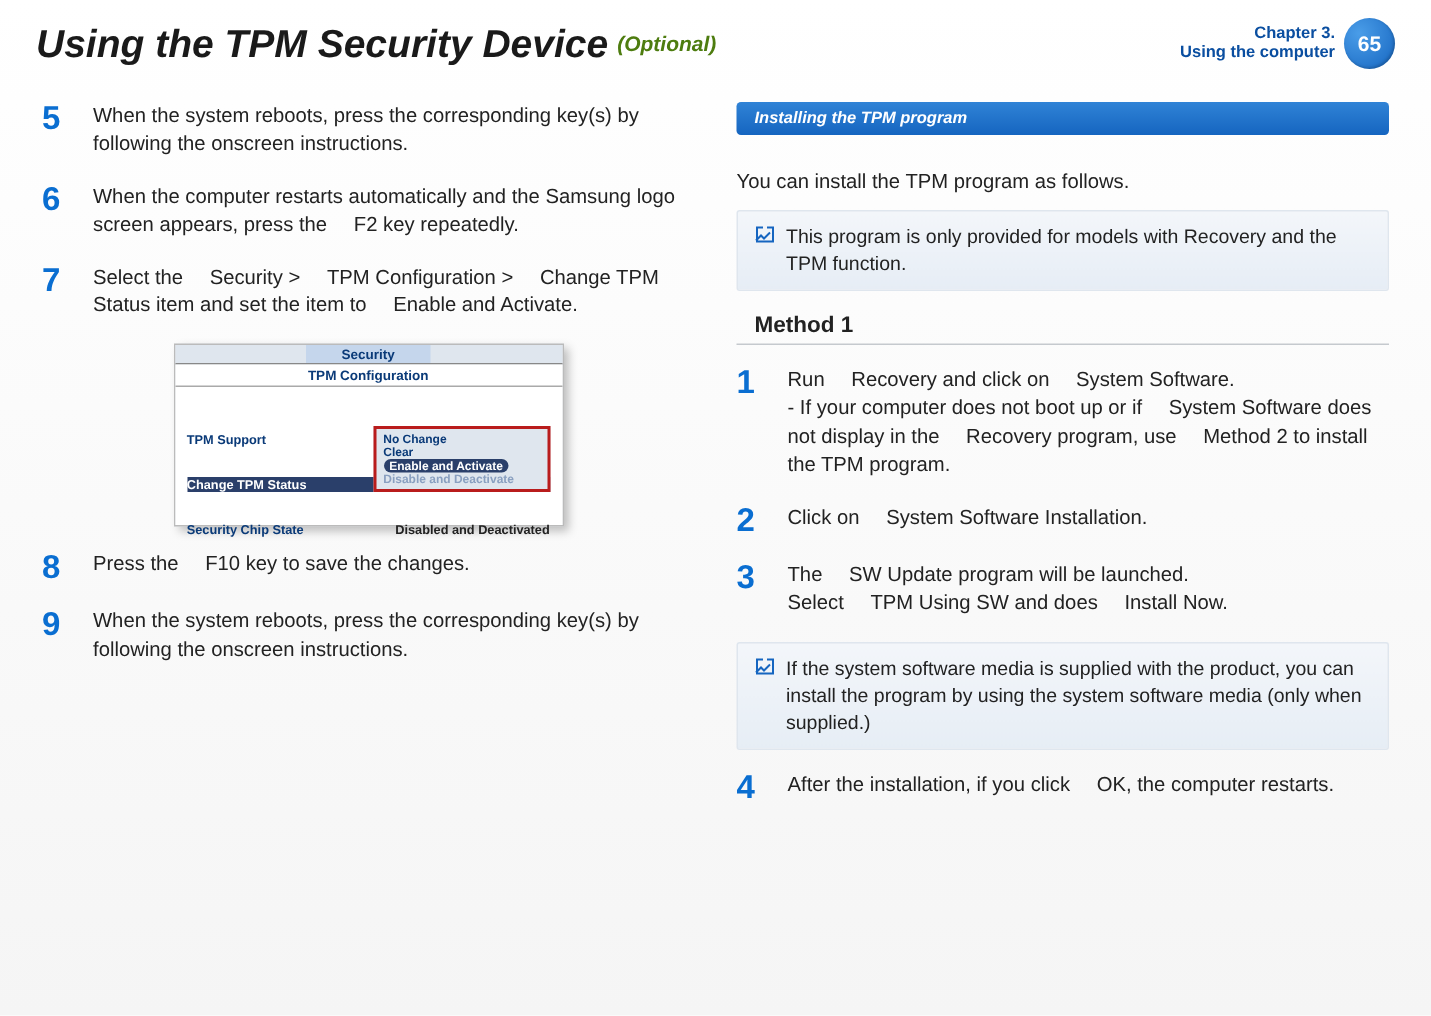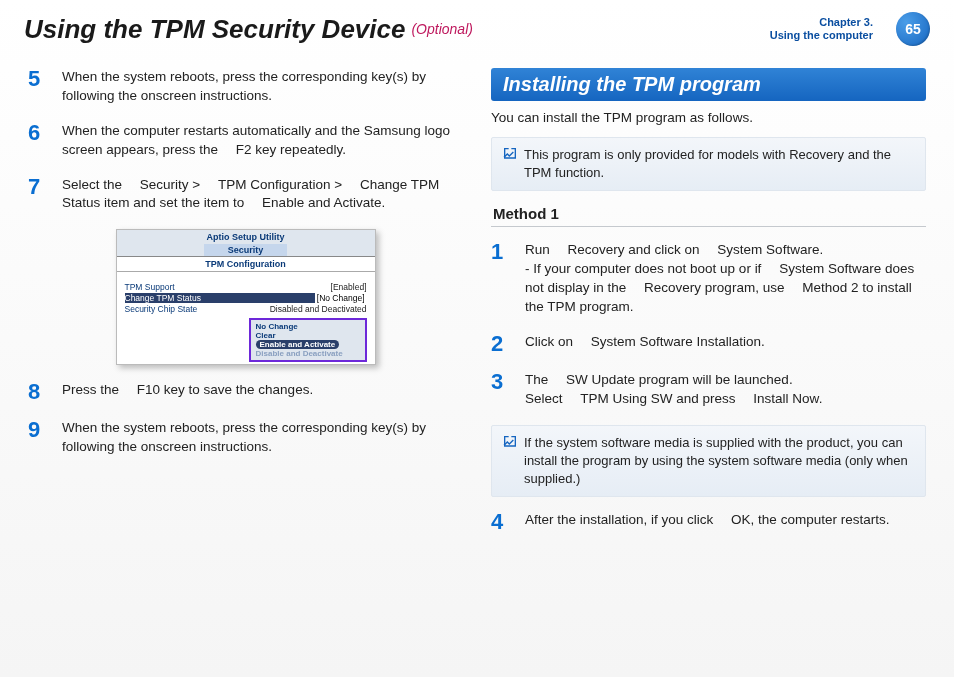--- a/index.html
+++ b/index.html
@@ -13,22 +13,22 @@
     overflow: hidden;
   }
   .header {
     display: flex;
     justify-content: space-between;
     align-items: center;
     padding: 12px 24px 8px 24px;
   }
   .title-group { display: flex; align-items: center; gap: 6px; }
   .title-main { font-size: 26px; font-weight: 700; font-style: italic; color: #1a1a1a; }
-  .title-opt { font-size: 14px; font-weight: 400; font-style: italic; color: #be185d; }
-  .chapter-group { display: flex; align-items: center; gap: 17px; }
+  .title-opt { font-size: 14px; font-weight: 700; font-style: italic; color: #4d7c0f; }
+  .chapter-group { display: flex; align-items: center; gap: 0; }
   .chapter-text { text-align: right; font-size: 11px; font-weight: 700; color: #0a4ea0; line-height: 1.2; padding-right: 6px; }
   .page-badge {
     width: 34px; height: 34px; border-radius: 50%;
     background: radial-gradient(circle at 30% 30%, #4a9de8, #1565c0);
     color: #fff; font-size: 14px; font-weight: 700;
     display: flex; align-items: center; justify-content: center;
     box-shadow: inset -1px -1px 2px rgba(0,0,0,0.2);
   }
   .columns {
     display: flex;
@@ -54,50 +54,50 @@
     border: 1px solid #bbb;
     box-shadow: 3px 3px 6px rgba(0,0,0,0.25);
     font-size: 9px;
     background: #eef2f6;
   }
   .bios-top { background: #dfe6ee; text-align: center; font-weight: 700; padding: 2px; color: #0a3a78; font-size:9px;}
   .bios-tab-row { display:flex; justify-content:center; background:#dfe6ee; border-bottom:1px solid #888;}
   .bios-tab { background:#c5d6ec; color:#0a3a78; padding:1px 24px; font-weight:700; font-size:9px;}
   .bios-sub { background:#fff; text-align:center; font-weight:700; padding:2px; color:#0a3a78; border-bottom:1px solid #aaa;}
   .bios-body { background:#fff; padding:10px 8px 6px 8px; position:relative; height:92px;}
-  .bios-row { display:flex; justify-content:space-between; color:#0a3a78; font-weight:400; font-size:8.5px; margin-bottom:1px;}
+  .bios-row { display:flex; justify-content:space-between; color:#0a3a78; font-weight:700; font-size:8.5px; margin-bottom:1px;margin-top:20px;}
   .bios-row .r { color:#222; }
   .bios-row.hl { background:#2a3f6a; color:#fff; }
   .bios-row.hl .l, .bios-row.hl .r { color:#fff; }
   .bios-popup {
-    position:absolute; right:8px; top:46px; width:118px;
-    border:2px solid #6d28d9; background:#dfe6ee; font-size:8px;
+    position:absolute; right:8px; top:26px; width:118px;
+    border:2px solid #b91c1c; background:#dfe6ee; font-size:8px;
     padding:2px 4px;
   }
   .bios-popup div { color:#0a3a78; font-weight:700; padding:0 1px;}
   .bios-popup .sel { background:#2a3f6a; color:#fff; border-radius:6px; display:inline-block; padding:0 4px;}
   .bios-popup .dim { color:#8aa0c0; }
   .section-bar {
     background: linear-gradient(to bottom,#3083d6,#1565c0);
     color:#fff; font-weight:700; font-style: italic;
-    padding:5px 12px; border-radius:3px; font-size:20px;
-    margin-bottom:9px;
+    padding:5px 12px; border-radius:3px; font-size:11px;
+    margin-bottom:23px;
   }
   .intro-text { font-size:13.5px; margin-bottom:12px; }
   .note-box {
     background: linear-gradient(to bottom,#f3f6fa,#e6edf5);
     border:1px solid #dfe6ee; border-radius:2px;
     padding:8px 10px 8px 10px; font-size:13px; line-height:1.4;
     display:flex; gap:6px; margin-bottom:14px;
   }
   .note-icon {
     width:16px; height:16px; flex-shrink:0;
     color:#1565c0;
   }
-  .method-h { font-weight:700; font-size:15px; margin:6px 0 4px 2px; }
+  .method-h { font-weight:700; font-size:15px; margin:6px 0 4px 12px; }
   .divider { border:none; border-top:1px solid #c5c9ce; margin-bottom:14px; }
 </style>
 </head>
 <body>
 
 <div class="header">
   <div class="title-group">
     <span class="title-main">Using the TPM Security Device</span>
     <span class="title-opt">(Optional)</span>
   </div>
@@ -127,21 +127,20 @@
     </div>
 
     <div class="step">
       <div class="step-num">7</div>
       <div class="step-body">
         <span>Select the </span><b>Security</b><span> &gt; </span><b>TPM Configuration</b><span> &gt; </span><b>Change TPM Status</b><span> item and set the item to </span><b>Enable and Activate</b><span>.</span>
       </div>
     </div>
 
     <div class="bios-img">
-      <div class="bios-top">Aptio Setup Utility</div>
       <div class="bios-tab-row">
         <div class="bios-tab">Security</div>
       </div>
       <div class="bios-sub">TPM Configuration</div>
       <div class="bios-body">
         <div class="bios-row">
           <span class="l">TPM Support</span>
           <span class="r">[Enabled]</span>
         </div>
         <div class="bios-row hl">
@@ -203,21 +202,21 @@
       <div class="step-num">2</div>
       <div class="step-body">
         <span>Click on </span><b>System Software</b><span> Installation.</span>
       </div>
     </div>
 
     <div class="step">
       <div class="step-num">3</div>
       <div class="step-body">
         <span>The </span><b>SW Update</b><span> program will be launched.</span><br>
-        <span>Select </span><b>TPM Using SW</b><span> and press </span><b>Install Now</b><span>.</span>
+        <span>Select </span><b>TPM Using SW</b><span> and does </span><b>Install Now</b><span>.</span>
       </div>
     </div>
 
     <div class="note-box">
       <svg class="note-icon" viewBox="0 0 24 24" fill="none" stroke="#1565c0" stroke-width="2">
           <path d="M3 17l5-5 3 3 6-6"></path>
           <path d="M14 4h6v14H4V4h6"></path>
         </svg>
       <div>If the system software media is supplied with the product, you can install the program by using the system software media (only when supplied.)</div>
     </div>

